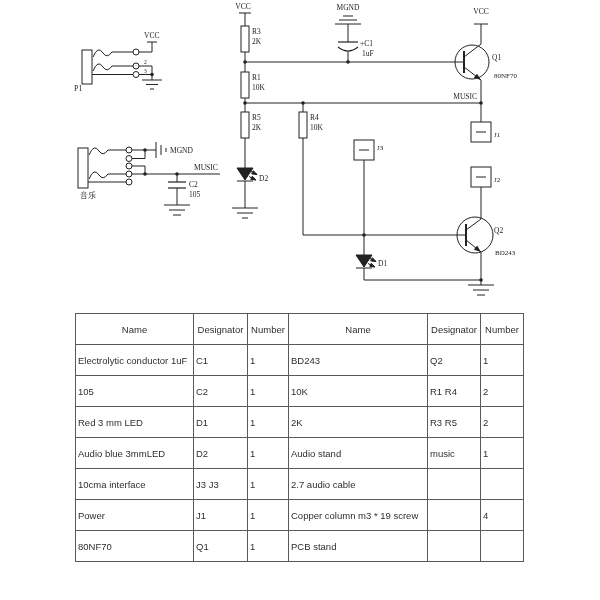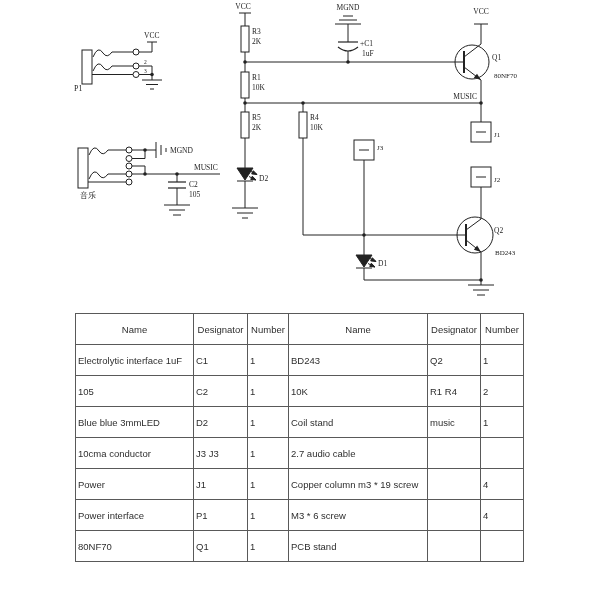--- a/index.html
+++ b/index.html
@@ -248,68 +248,68 @@
   <tbody>
         <tr>
     <th>Name</th>
     <th>Designator</th>
     <th>Number</th>
     <th>Name</th>
     <th>Designator</th>
     <th>Number</th>
   </tr>
   <tr>
-    <td>Electrolytic interface 1uF</td>
+    <td>Electrolytic conductor 1uF</td>
     <td>C1</td>
     <td>1</td>
     <td>BD243</td>
     <td>Q2</td>
     <td>1</td>
   </tr>
   <tr>
     <td>105</td>
     <td>C2</td>
     <td>1</td>
     <td>10K</td>
     <td>R1 R4</td>
     <td>2</td>
   </tr>
   <tr>
-    <td>Blue blue 3mmLED</td>
+    <td>Red 3 mm LED</td>
+    <td>D1</td>
+    <td>1</td>
+    <td>2K</td>
+    <td>R3 R5</td>
+    <td>2</td>
+  </tr>
+  <tr>
+    <td>Audio blue 3mmLED</td>
     <td>D2</td>
     <td>1</td>
-    <td>Coil stand</td>
+    <td>Audio stand</td>
     <td>music</td>
     <td>1</td>
   </tr>
   <tr>
-    <td>10cma conductor</td>
+    <td>10cma interface</td>
     <td>J3 J3</td>
     <td>1</td>
     <td>2.7 audio cable</td>
     <td></td>
     <td></td>
   </tr>
   <tr>
     <td>Power</td>
     <td>J1</td>
     <td>1</td>
     <td>Copper column m3 * 19 screw</td>
     <td></td>
     <td>4</td>
   </tr>
   <tr>
-    <td>Power interface</td>
-    <td>P1</td>
-    <td>1</td>
-    <td>M3 * 6 screw</td>
-    <td></td>
-    <td>4</td>
-  </tr>
-  <tr>
     <td>80NF70</td>
     <td>Q1</td>
     <td>1</td>
     <td>PCB stand</td>
     <td></td>
     <td></td>
   </tr>
 </tbody>
     </table>
 

